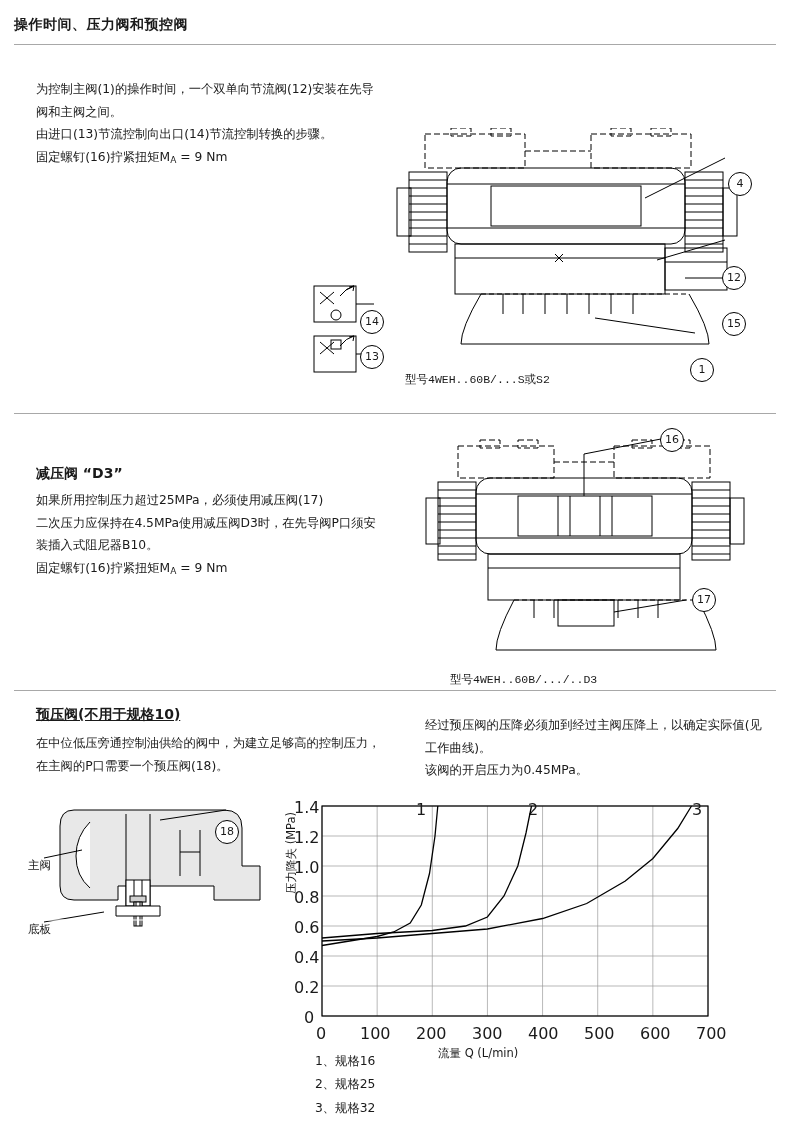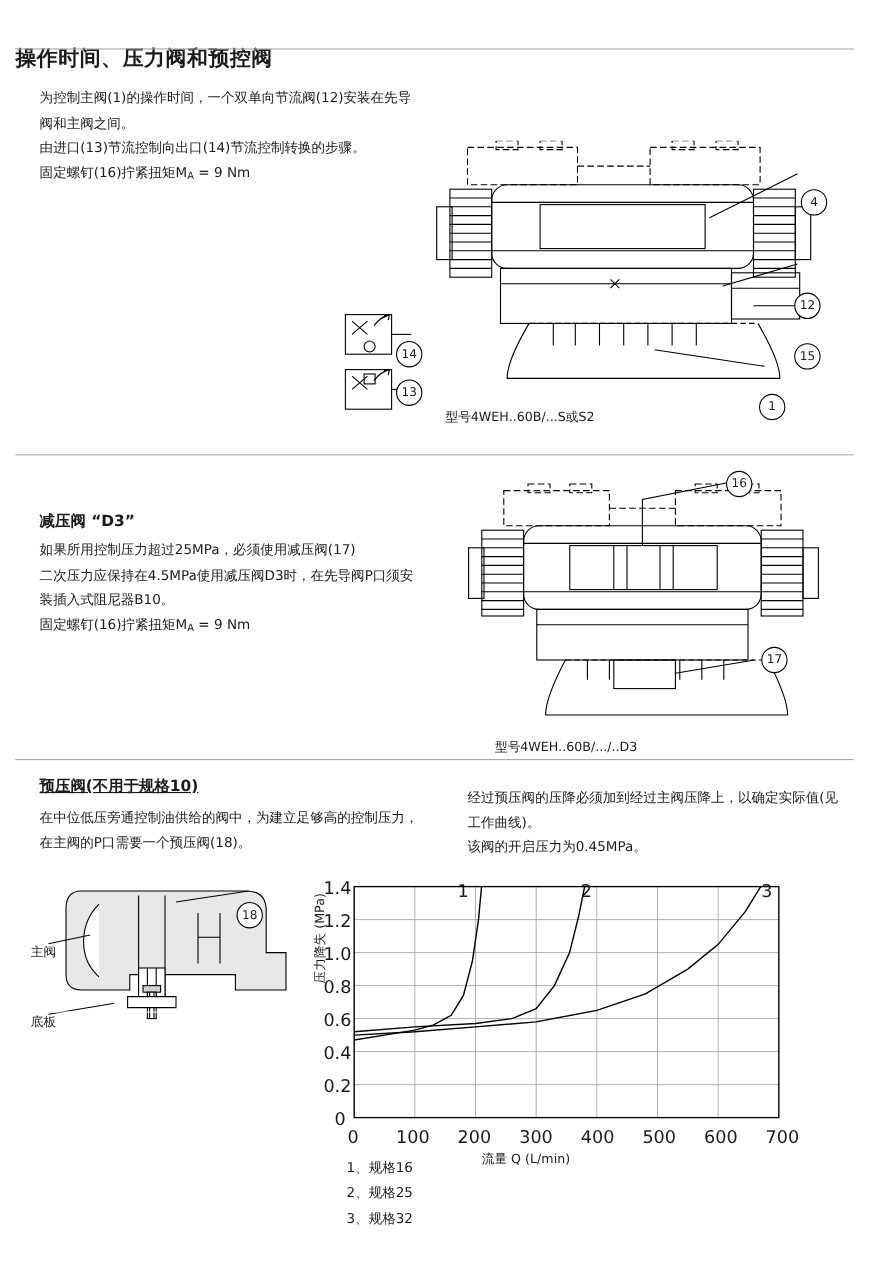--- a/index.html
+++ b/index.html
@@ -1,21 +1,21 @@
 <!DOCTYPE html>
 <html><head>
 <meta charset="utf-8">
 <style>
   html,body{margin:0;padding:0;background:#fff;}
   body{width:790px;height:1147px;font-family:"DejaVu Sans","Liberation Sans",sans-serif;color:#1a1a1a;position:relative;overflow:hidden;}
   .page{width:790px;height:1147px;position:relative;}
 
   
   .page-title{
-    position:absolute;left:14px;top:16px;font-size:19px;font-weight:bold;letter-spacing:.5px;margin-top:24px;
+    position:absolute;left:14px;top:16px;font-size:14px;font-weight:bold;letter-spacing:.5px;
   }
   .hrule{position:absolute;left:14px;right:14px;height:0;border-top:1px solid #a8a8a8;}
   #r1{top:44px;}
   #r2{top:413px;}
   #r3{top:690px;}
 
   
   .sec{position:absolute;}
   .sec h2{margin:0;font-size:14px;font-weight:bold;}
   .sec p{margin:0;font-size:12.3px;line-height:1.85;}
@@ -28,21 +28,21 @@
   
   #s2{left:36px;top:465px;width:345px;}
   #s2 h2{margin-bottom:6px;}
 
   
   #s3a{left:36px;top:706px;width:345px;}
   #s3a h2{margin-bottom:8px;text-decoration:underline;}
   #s3b{left:425px;top:714px;width:340px;}
 
   
-  .caption{position:absolute;font-size:11.5px;}
+  .caption{position:absolute;font-size:11.5px;font-family:Liberation Mono, monospace;}
   #cap1{left:405px;top:372px;}
   #cap2{left:450px;top:672px;}
 
   
   .dwg{position:absolute;}
   #dwg1{left:395px;top:128px;width:380px;height:245px;}
   #dwg2{left:418px;top:424px;width:350px;height:245px;}
   #dwg3{left:30px;top:800px;width:265px;height:140px;}
   #sym1{left:300px;top:280px;width:100px;height:100px;}
 

